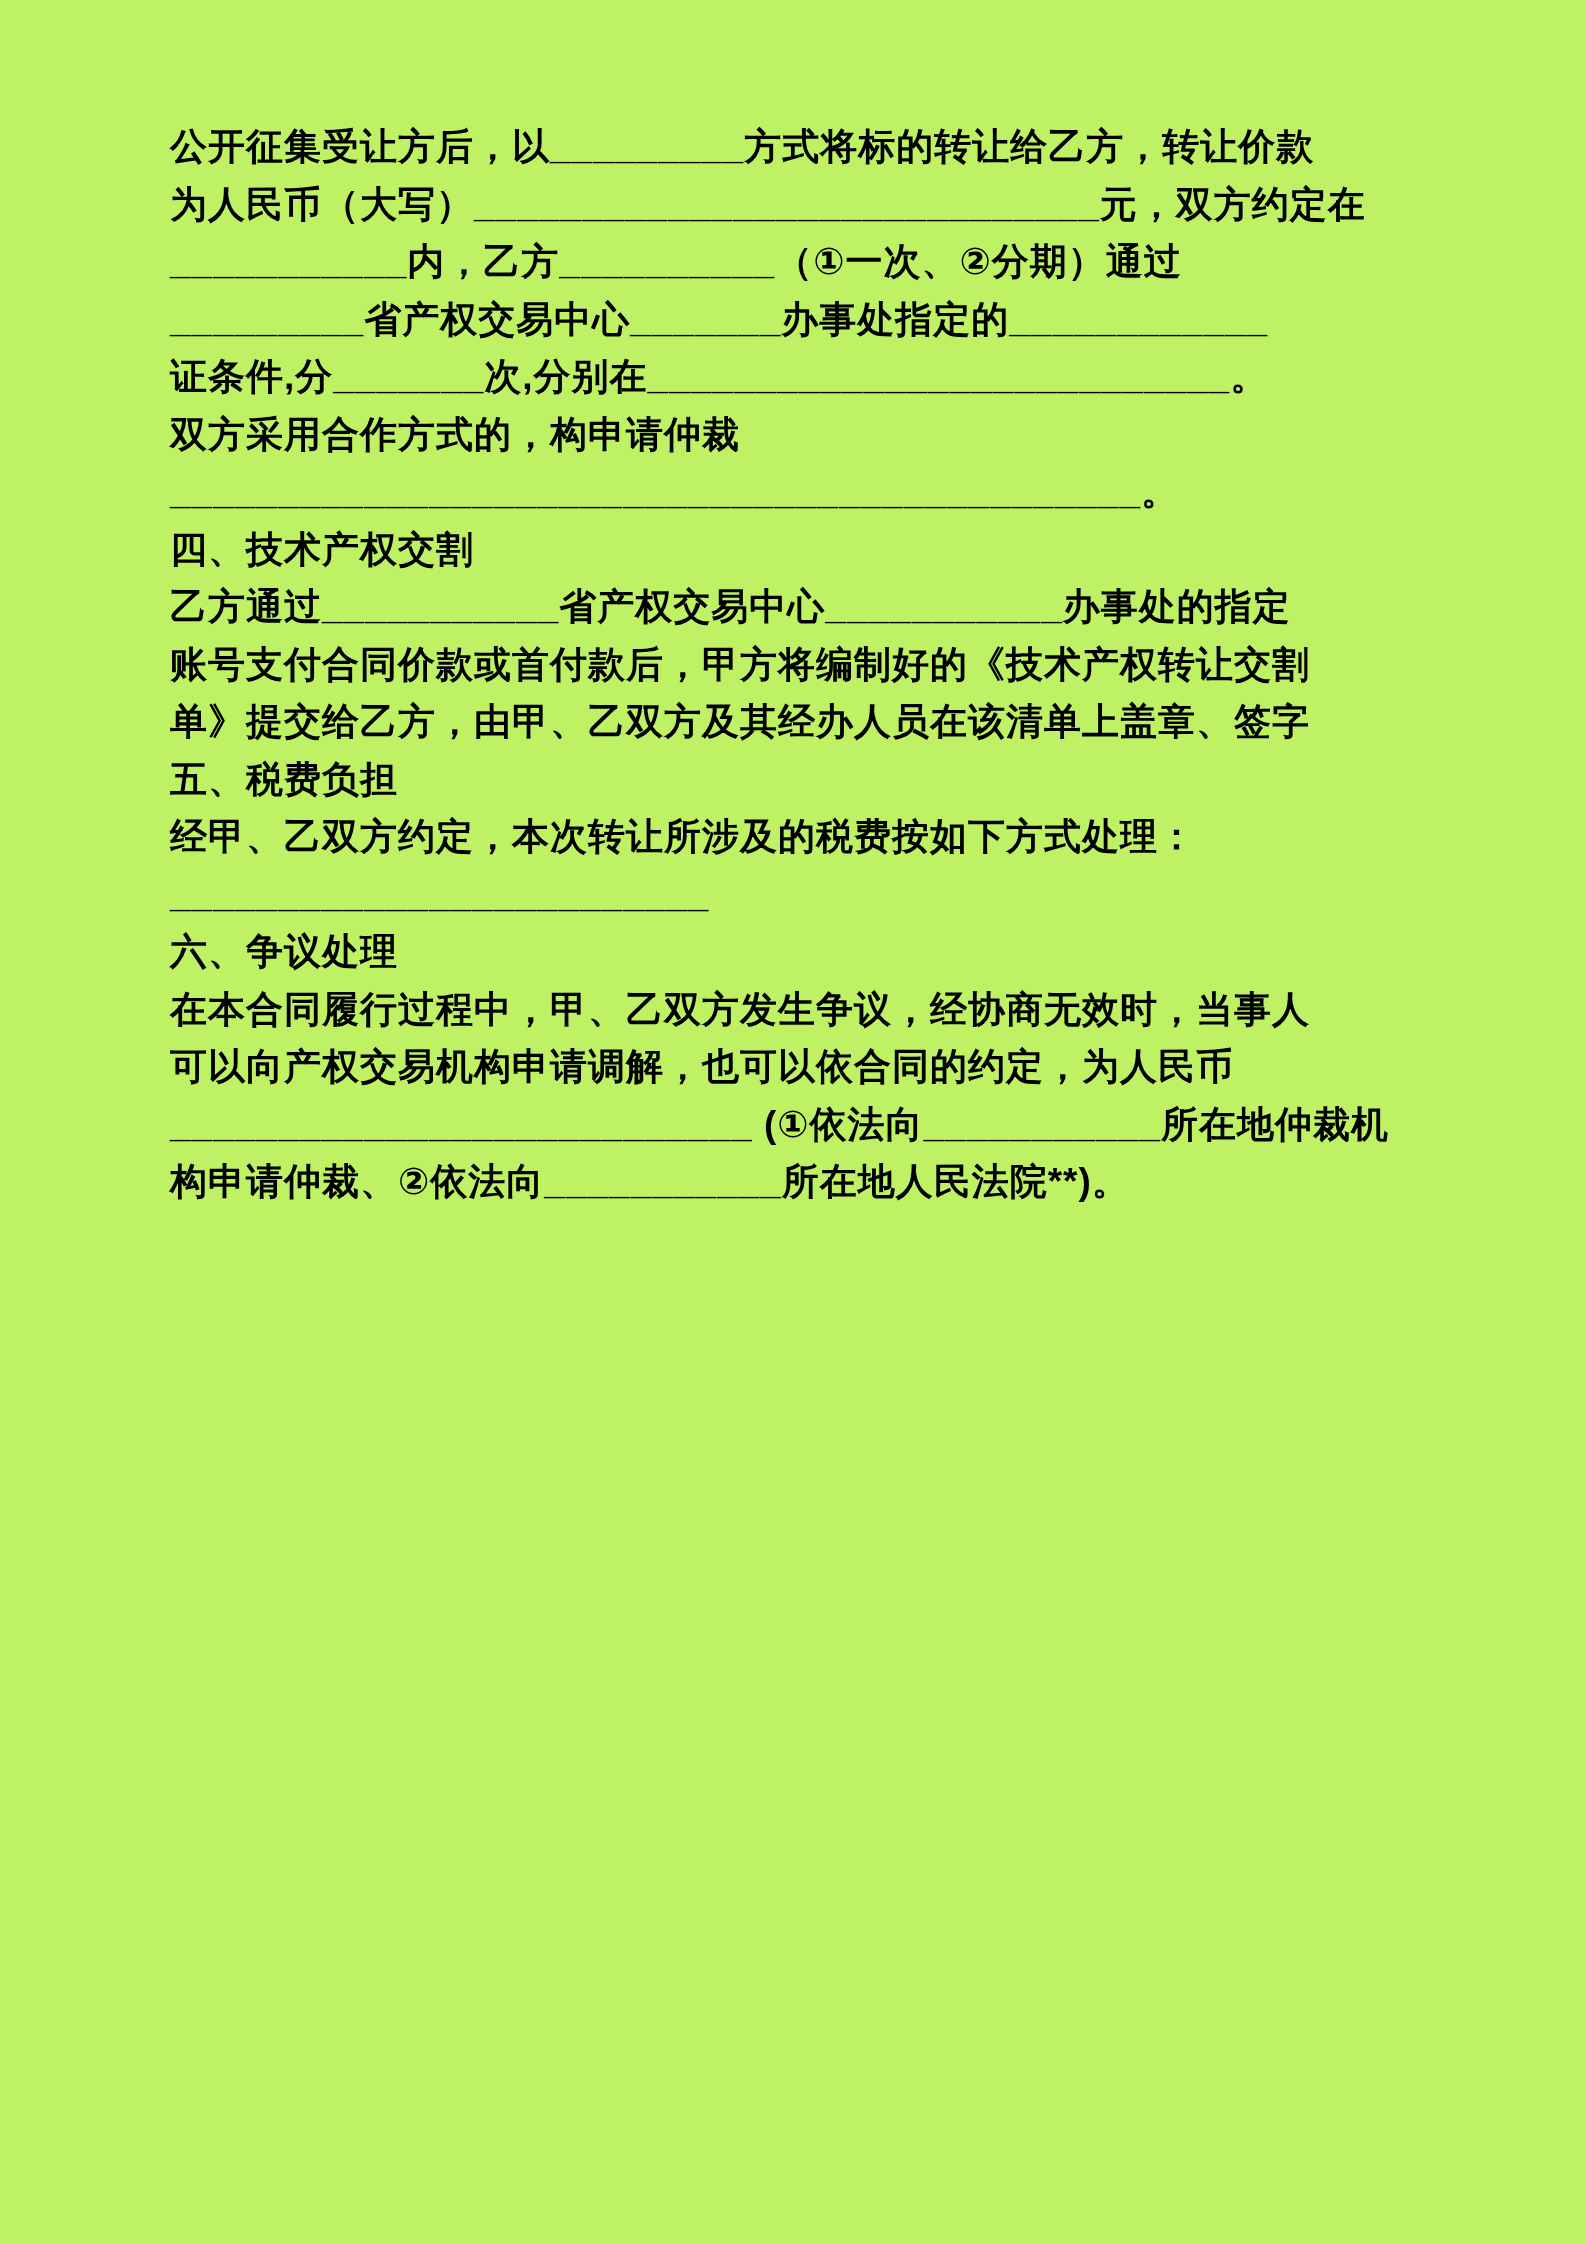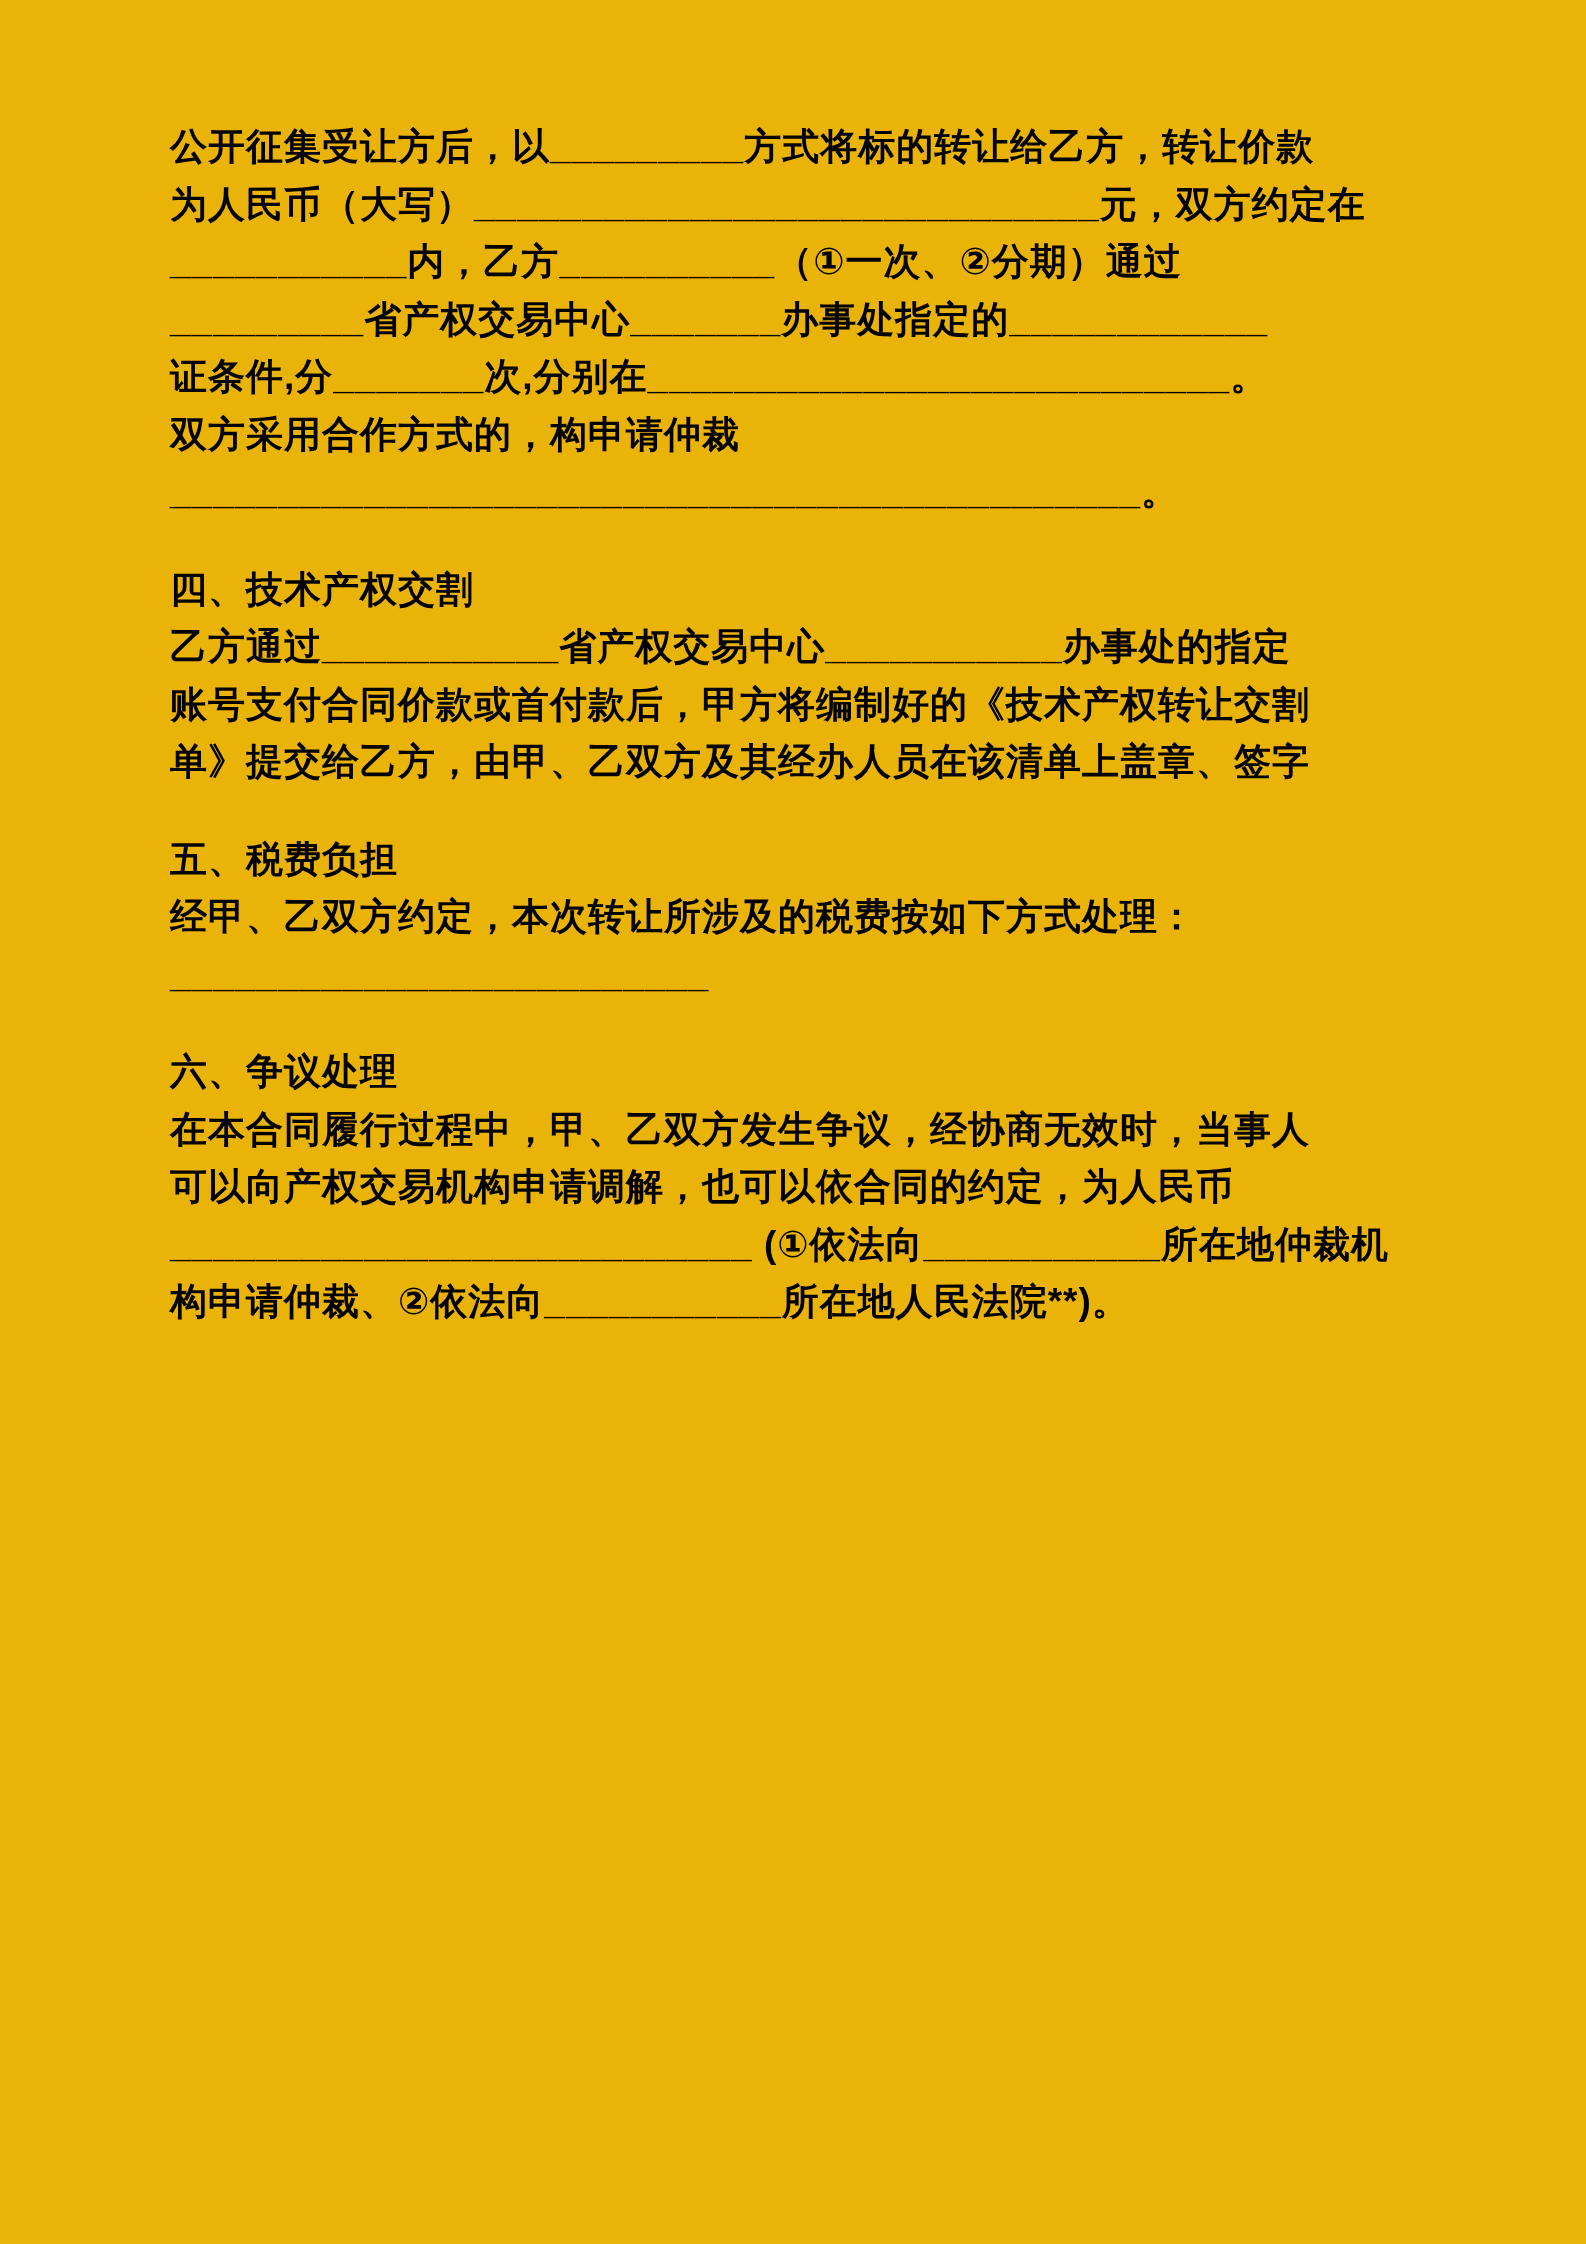--- a/index.html
+++ b/index.html
@@ -4,21 +4,21 @@
 <style>
   html, body {
     margin: 0;
     padding: 0;
     background: #ffffff;
   }
   .page {
     position: relative;
     width: 1586px;
     height: 2244px;
-    background: #eab308;
+    background: #bef264;
     overflow: hidden;
     font-family: "Liberation Sans", "DejaVu Sans", sans-serif;
   }
   .doc-body {
     position: absolute;
     top: 118px;
     left: 170px;
     right: 165px;
     color: #000000;
   }
@@ -27,21 +27,20 @@
     font-weight: bold;
     line-height: 57.5px;
     height: 57.5px;
     white-space: nowrap;
     letter-spacing: 1px;
     color: #000000;
   }
   .line.heading {
     
     font-weight: bold;
-    margin-top: 40px;
   }
 </style>
 </head>
 <body>
 
 <div class="page">
   <div class="doc-body" id="doc-body">
 
   <div class="line">公开征集受让方后，以_________方式将标的转让给乙方，转让价款</div>
       <div class="line">为人民币（大写）_____________________________元，双方约定在</div>

